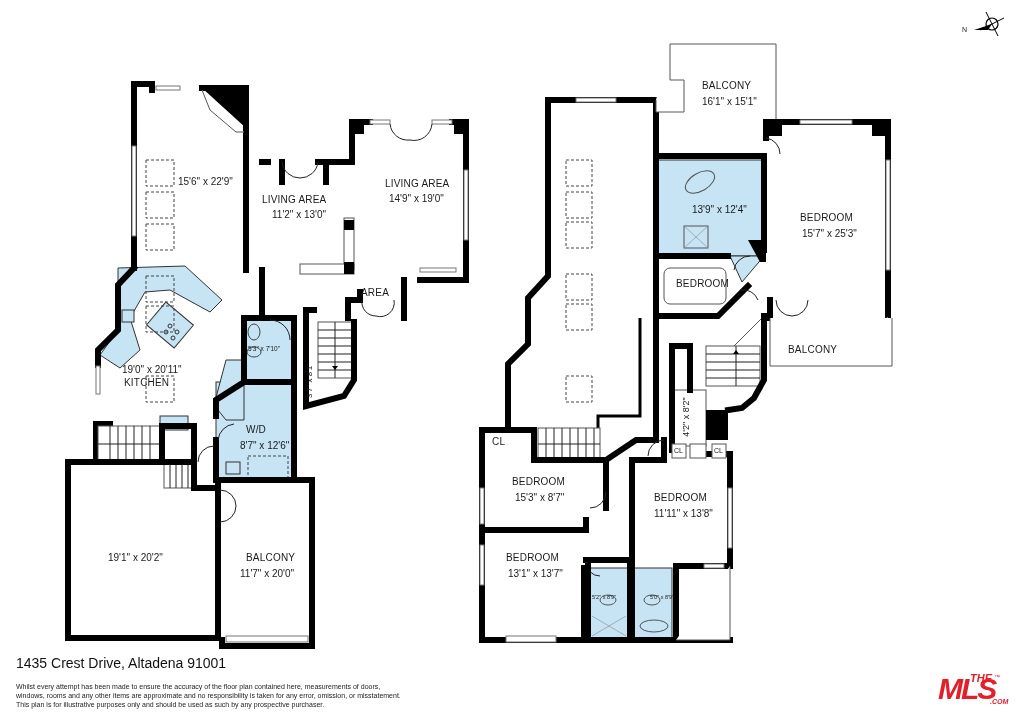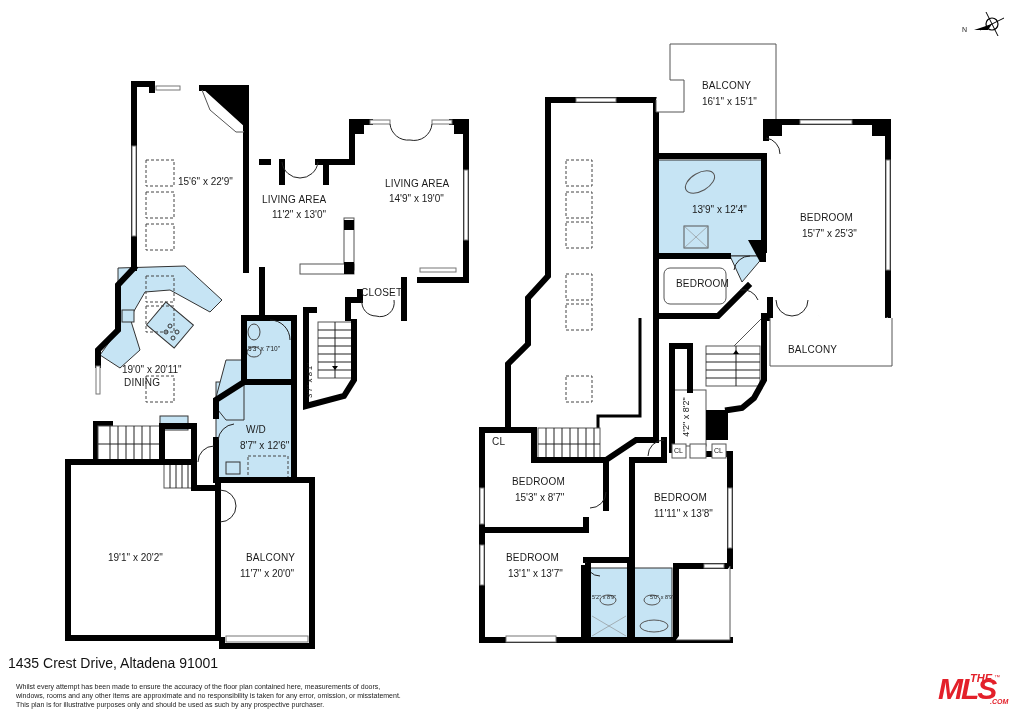--- a/index.html
+++ b/index.html
@@ -11,21 +11,21 @@
   .grey { stroke: #555; stroke-width: 1; fill: #fff; }
   .win { stroke: #777; stroke-width: 1; fill: #fff; }
   .dash { stroke: #444; stroke-width: 1; fill: none; stroke-dasharray: 3 2; }
   .wet { fill: #c6e4f4; stroke: #333; stroke-width: 1; }
   .solid { fill: #000; }
   .lbl { position: absolute; text-align: center; white-space: nowrap; font-family: "Liberation Sans", sans-serif; color: #1a1a1a; }
   .rname { font-size: 10px; letter-spacing: 0.2px; }
   .rdim { font-size: 10px; }
   .tiny { font-size: 5.5px; }
   .vert { transform: rotate(-90deg); transform-origin: center center; }
-  #address { position: absolute; left: 8px; top: 655px; font-size: 14px; color: #111; }
+  #address { position: absolute; left: 16px; top: 655px; font-size: 14px; color: #111; }
   #disclaimer { position: absolute; left: 16px; top: 682px; font-size: 7px; line-height: 9px; color: #222; width: 500px; }
   #logo { position: absolute; left: 938px; top: 664px; width: 76px; height: 46px; }
   #compass { position: absolute; left: 966px; top: 8px; width: 40px; height: 34px; }
 </style>
 </head>
 <body>
 
 <svg class="plan" width="1018" height="720" viewBox="0 0 1018 720">
 
   <g>
@@ -193,23 +193,23 @@
 
     <path class="grey" d="M770,318 L770,366 L892,366 L892,318" stroke="#666" stroke-width="2"></path>
   </g>
 </svg>
 
 <div class="lbl rdim" style="left:178px; top:176px;">15'6" x 22'9"</div>
 <div class="lbl rname" style="left:262px; top:194px;">LIVING AREA</div>
 <div class="lbl rdim" style="left:272px; top:209px;">11'2" x 13'0"</div>
 <div class="lbl rname" style="left:385px; top:178px;">LIVING AREA</div>
 <div class="lbl rdim" style="left:389px; top:193px;">14'9" x 19'0"</div>
-<div class="lbl rname" style="left:361px; top:287px;">CLOSET</div>
+<div class="lbl rname" style="left:361px; top:287px;">AREA</div>
 <div class="lbl rdim" style="left:122px; top:364px;">19'0" x 20'11"</div>
-<div class="lbl rname" style="left:124px; top:377px;">DINING</div>
+<div class="lbl rname" style="left:124px; top:377px;">KITCHEN</div>
 <div class="lbl" style="left:248px; top:345px; font-size:6.5px;">5'3" x 7'10"</div>
 <div class="lbl vert" style="left:292px; top:376px; font-size:8px;">3'7" x 8'1"</div>
 <div class="lbl rname" style="left:246px; top:424px;">W/D</div>
 <div class="lbl rdim" style="left:240px; top:440px;">8'7" x 12'6"</div>
 <div class="lbl rdim" style="left:108px; top:552px;">19'1" x 20'2"</div>
 <div class="lbl rname" style="left:246px; top:552px;">BALCONY</div>
 <div class="lbl rdim" style="left:240px; top:568px;">11'7" x 20'0"</div>
 
 <div class="lbl rname" style="left:702px; top:80px;">BALCONY</div>
 <div class="lbl rdim" style="left:702px; top:96px;">16'1" x 15'1"</div>

